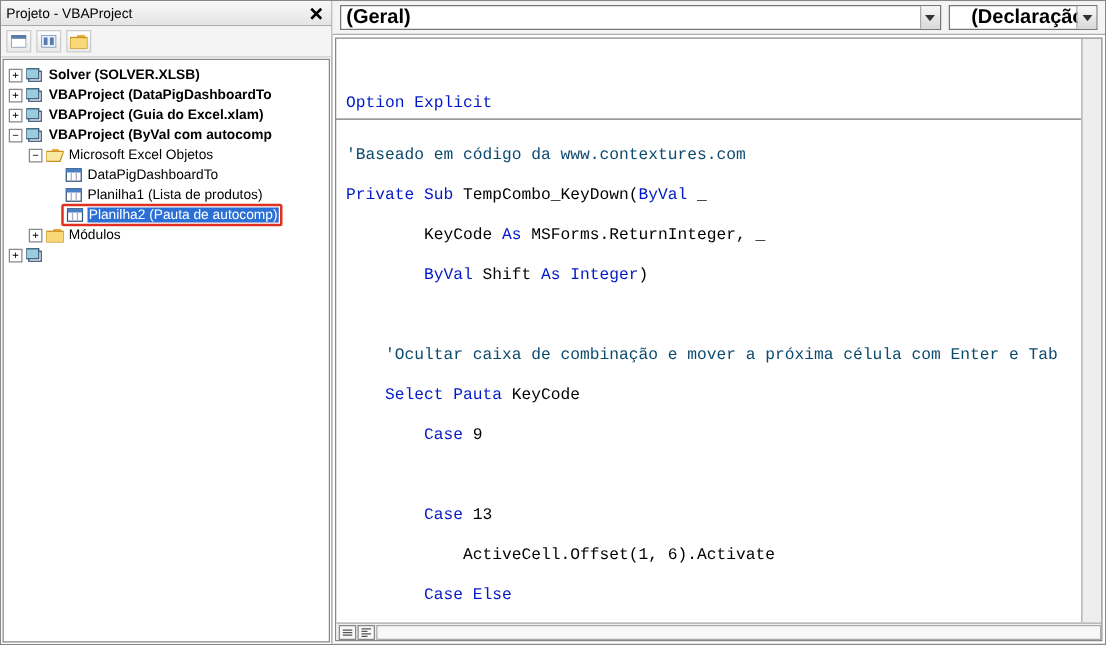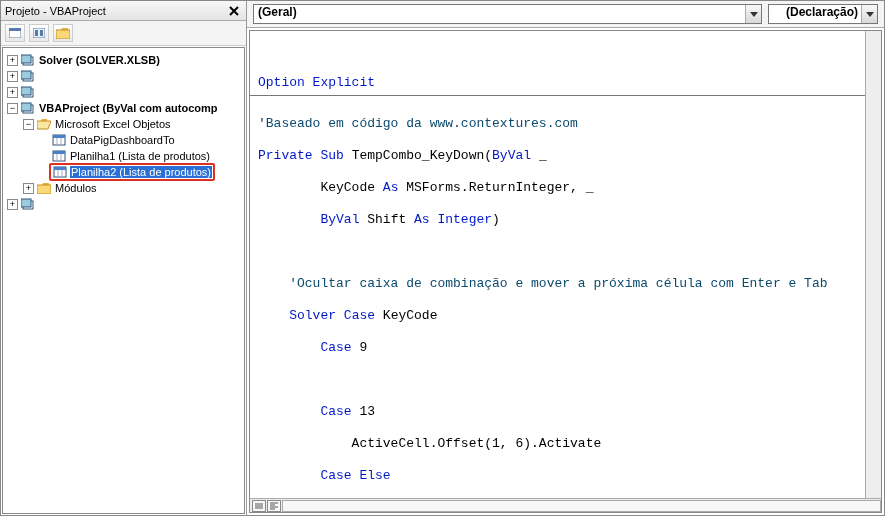--- a/index.html
+++ b/index.html
@@ -1,36 +1,36 @@
 <!DOCTYPE html>
 <html><head>
 <meta charset="utf-8">
 <style>
   * { box-sizing: border-box; margin: 0; padding: 0; }
   body { font-family: "Segoe UI", Tahoma, sans-serif; font-size: 11px; background: #fff; }
   .container { display: flex; width: 885px; height: 516px; border: 1px solid #888; }
   
-  .left-pane { width: 246px; display: flex; flex-direction: column; border-right: 1px solid #999; background: #fff; }
+  .left-pane { width: 265px; display: flex; flex-direction: column; border-right: 1px solid #999; background: #fff; }
   .pane-header { display: flex; align-items: center; height: 20px; background: linear-gradient(#f8f8f8,#e4e4e4); border-bottom: 1px solid #aaa; padding: 0 4px; }
   .pane-title { flex: 1; font-size: 11px; }
   .close-x { width: 16px; height: 16px; display: flex; align-items: center; justify-content: center; font-weight: bold; cursor: pointer; }
   .toolbar { display: flex; gap: 4px; padding: 3px 4px; background: #f4f4f4; border-bottom: 1px solid #ccc; }
   .tb-btn { width: 20px; height: 18px; border: 1px solid #ccc; background: linear-gradient(#fff,#e8e8e8); display:flex; align-items:center; justify-content:center; cursor:pointer; }
   .tree { flex: 1; overflow: auto; padding: 4px 0 4px 2px; background:#fff; border:1px solid #888; margin:1px;}
   .tree-row { display: flex; align-items: center; height: 16px; white-space: nowrap; font-size: 11px; }
   .tree-row.bold > .lbl { font-weight: bold; }
   .exp { width: 11px; height: 11px; border: 1px solid #888; display:inline-flex; align-items:center; justify-content:center; font-size:9px; margin-right:2px; background:#fff; cursor:pointer; line-height:1;}
   .icon { width: 16px; height: 14px; display:inline-flex; align-items:center; justify-content:center; margin-right: 2px;}
   .lbl { padding: 0 1px; }
   .selected { border: 2px solid #e03020; border-radius:2px; }
   .selected .lbl { background: #2a6fd6; color: #fff; }
   
   .right-pane { flex: 1; display: flex; flex-direction: column; }
   .dropdown-bar { display: flex; gap: 6px; padding: 3px 6px; background: #f4f4f4; border-bottom: 1px solid #aaa; }
-  .dd { flex:1; display:flex; align-items:flex-start; border:1px solid #777; background:#fff; height:20px; padding: 0 4px; font-size:12px; position:relative; }
+  .dd { flex:1; display:flex; align-items:center; border:1px solid #777; background:#fff; height:20px; padding: 0 4px; font-size:16px; position:relative; }
   .dd-small { flex: 0 0 110px; padding-left: 17px; }
   .dd-arrow { position:absolute; right:0; top:0; bottom:0; width:16px; border-left:1px solid #aaa; background:linear-gradient(#f8f8f8,#d8d8d8); display:flex; align-items:center; justify-content:center; }
   .code-area-wrap { flex:1; display:flex; flex-direction:column; border:1px solid #888; margin:2px; overflow:hidden;}
   .code-area { flex:1; overflow:auto;margin-top:42px; }
   .code { font-family: Consolas, "Courier New", monospace; font-size: 13px; line-height: 16px; padding: 2px 8px; white-space: pre; }
   .kw { color: #0018c8; }
   .cm { color: #0c4a6e; }
   .hr-line { border-top:1px solid #777; margin: 2px 0;}
   .btm-bar { height: 14px; background:#eee; border-top:1px solid #aaa; display:flex; align-items:center; padding-left:2px;}
   .tiny-btn { width:14px; height:12px; border:1px solid #888; background:#f8f8f8; margin-right:1px; display:flex; align-items:center; justify-content:center; }
@@ -83,29 +83,31 @@
         <span class="lbl">Solver (SOLVER.XLSB)</span>
       </div>
       <div class="tree-row bold" style="padding-left:2px;">
         <span class="exp">+</span>
         <span class="icon">
             <svg width="14" height="12">
               <rect x="2" y="3" width="10" height="8" fill="#fff" stroke="#357"></rect>
               <rect x="0" y="1" width="10" height="8" fill="#9cd" stroke="#357"></rect>
             </svg>
           </span>
-      </div>
-      <div class="tree-row bold" style="padding-left:2px;">
-        <span class="exp">+</span>
-        <span class="icon">
-            <svg width="14" height="12">
-              <rect x="2" y="3" width="10" height="8" fill="#fff" stroke="#357"></rect>
-              <rect x="0" y="1" width="10" height="8" fill="#9cd" stroke="#357"></rect>
-            </svg>
-          </span>
+        <span class="lbl">VBAProject (DataPigDashboardTo</span>
+      </div>
+      <div class="tree-row bold" style="padding-left:2px;">
+        <span class="exp">+</span>
+        <span class="icon">
+            <svg width="14" height="12">
+              <rect x="2" y="3" width="10" height="8" fill="#fff" stroke="#357"></rect>
+              <rect x="0" y="1" width="10" height="8" fill="#9cd" stroke="#357"></rect>
+            </svg>
+          </span>
+        <span class="lbl">VBAProject (Guia do Excel.xlam)</span>
       </div>
       <div class="tree-row bold" style="padding-left:2px;">
         <span class="exp">−</span>
         <span class="icon">
             <svg width="14" height="12">
               <rect x="2" y="3" width="10" height="8" fill="#fff" stroke="#357"></rect>
               <rect x="0" y="1" width="10" height="8" fill="#9cd" stroke="#357"></rect>
             </svg>
           </span>
         <span class="lbl">VBAProject (ByVal com autocomp</span>
@@ -145,21 +147,21 @@
       <div class="tree-row" style="padding-left:44px;">
         <span class="selected" style="display:flex;align-items:center;padding:0 1px;">
           <span class="icon">
               <svg width="14" height="12">
                 <rect x="1" y="1" width="12" height="10" fill="#fff" stroke="#357"></rect>
                 <rect x="1" y="1" width="12" height="3" fill="#4a80c8"></rect>
                 <line x1="5" y1="4" x2="5" y2="11" stroke="#aac"></line>
                 <line x1="9" y1="4" x2="9" y2="11" stroke="#aac"></line>
               </svg>
             </span>
-          <span class="lbl">Planilha2 (Lista de produtos)</span>
+          <span class="lbl">Planilha2 (Pauta de autocomp)</span>
         </span>
       </div>
       <div class="tree-row" style="padding-left:18px;">
         <span class="exp">+</span>
         <span class="icon">
             <svg width="14" height="11">
               <path d="M0 2 L5 2 L6 0 L12 0 L12 2 Z" fill="#e8b040"></path>
               <rect x="0" y="2" width="14" height="9" fill="#f8d878" stroke="#c89020"></rect>
             </svg>
           </span>
@@ -201,21 +203,21 @@
     <div class="code-area">
 <div class="code"><span class="kw">Option Explicit</span></div>
 <div class="hr-line"></div>
 <div class="code">
 <span class="cm">'Baseado em código da www.contextures.com</span>
 <br><span class="kw">Private Sub</span><span> TempCombo_KeyDown(</span><span class="kw">ByVal</span><span> _</span>
 <br><span>        KeyCode </span><span class="kw">As</span><span> MSForms.ReturnInteger, _</span>
 <br><span>        </span><span class="kw">ByVal</span><span> Shift </span><span class="kw">As Integer</span><span>)</span>
 <br>
 <br><span class="cm">    'Ocultar caixa de combinação e mover a próxima célula com Enter e Tab</span>
-<br><span>    </span><span class="kw">Solver Case</span><span> KeyCode</span>
+<br><span>    </span><span class="kw">Select Pauta</span><span> KeyCode</span>
 <br><span>        </span><span class="kw">Case</span><span> 9</span>
 <br>
 <br><span>        </span><span class="kw">Case</span><span> 13</span>
 <br><span>            ActiveCell.Offset(1, 6).Activate</span>
 <br><span>        </span><span class="kw">Case Else</span>
 <br>
 <br><span>    </span><span class="kw">End Select</span>
 <br>
 <br></div>
 

